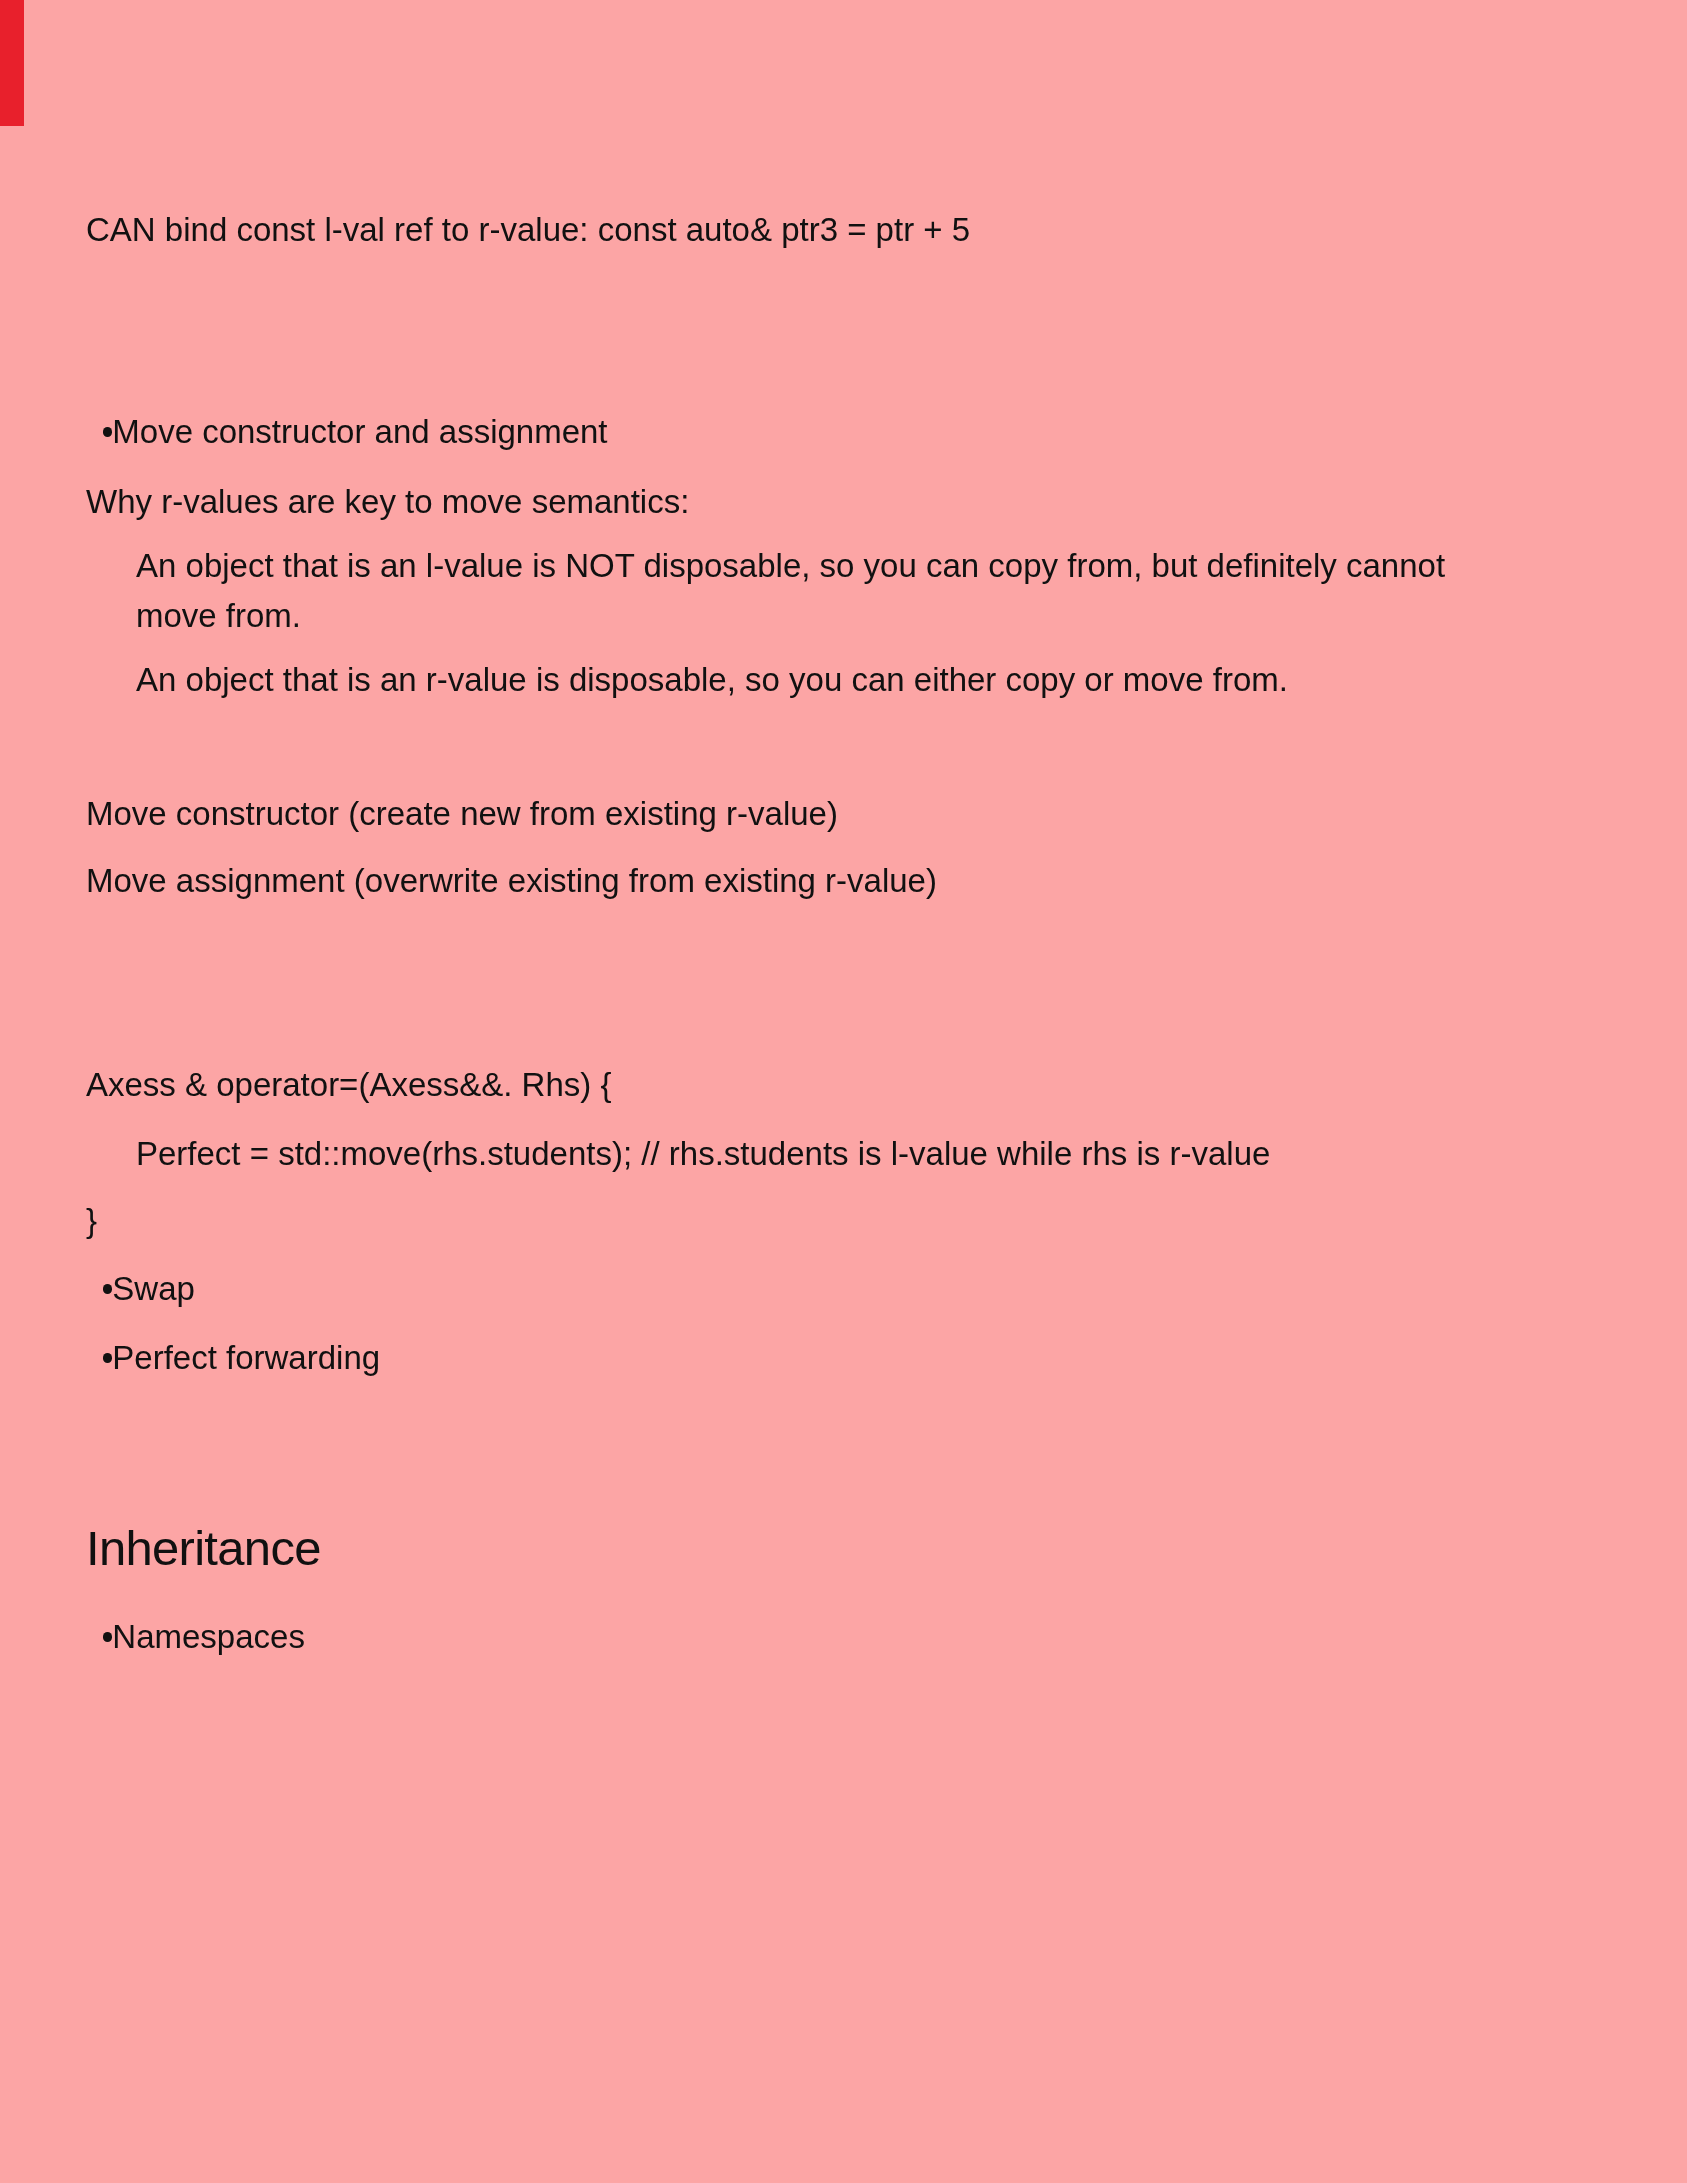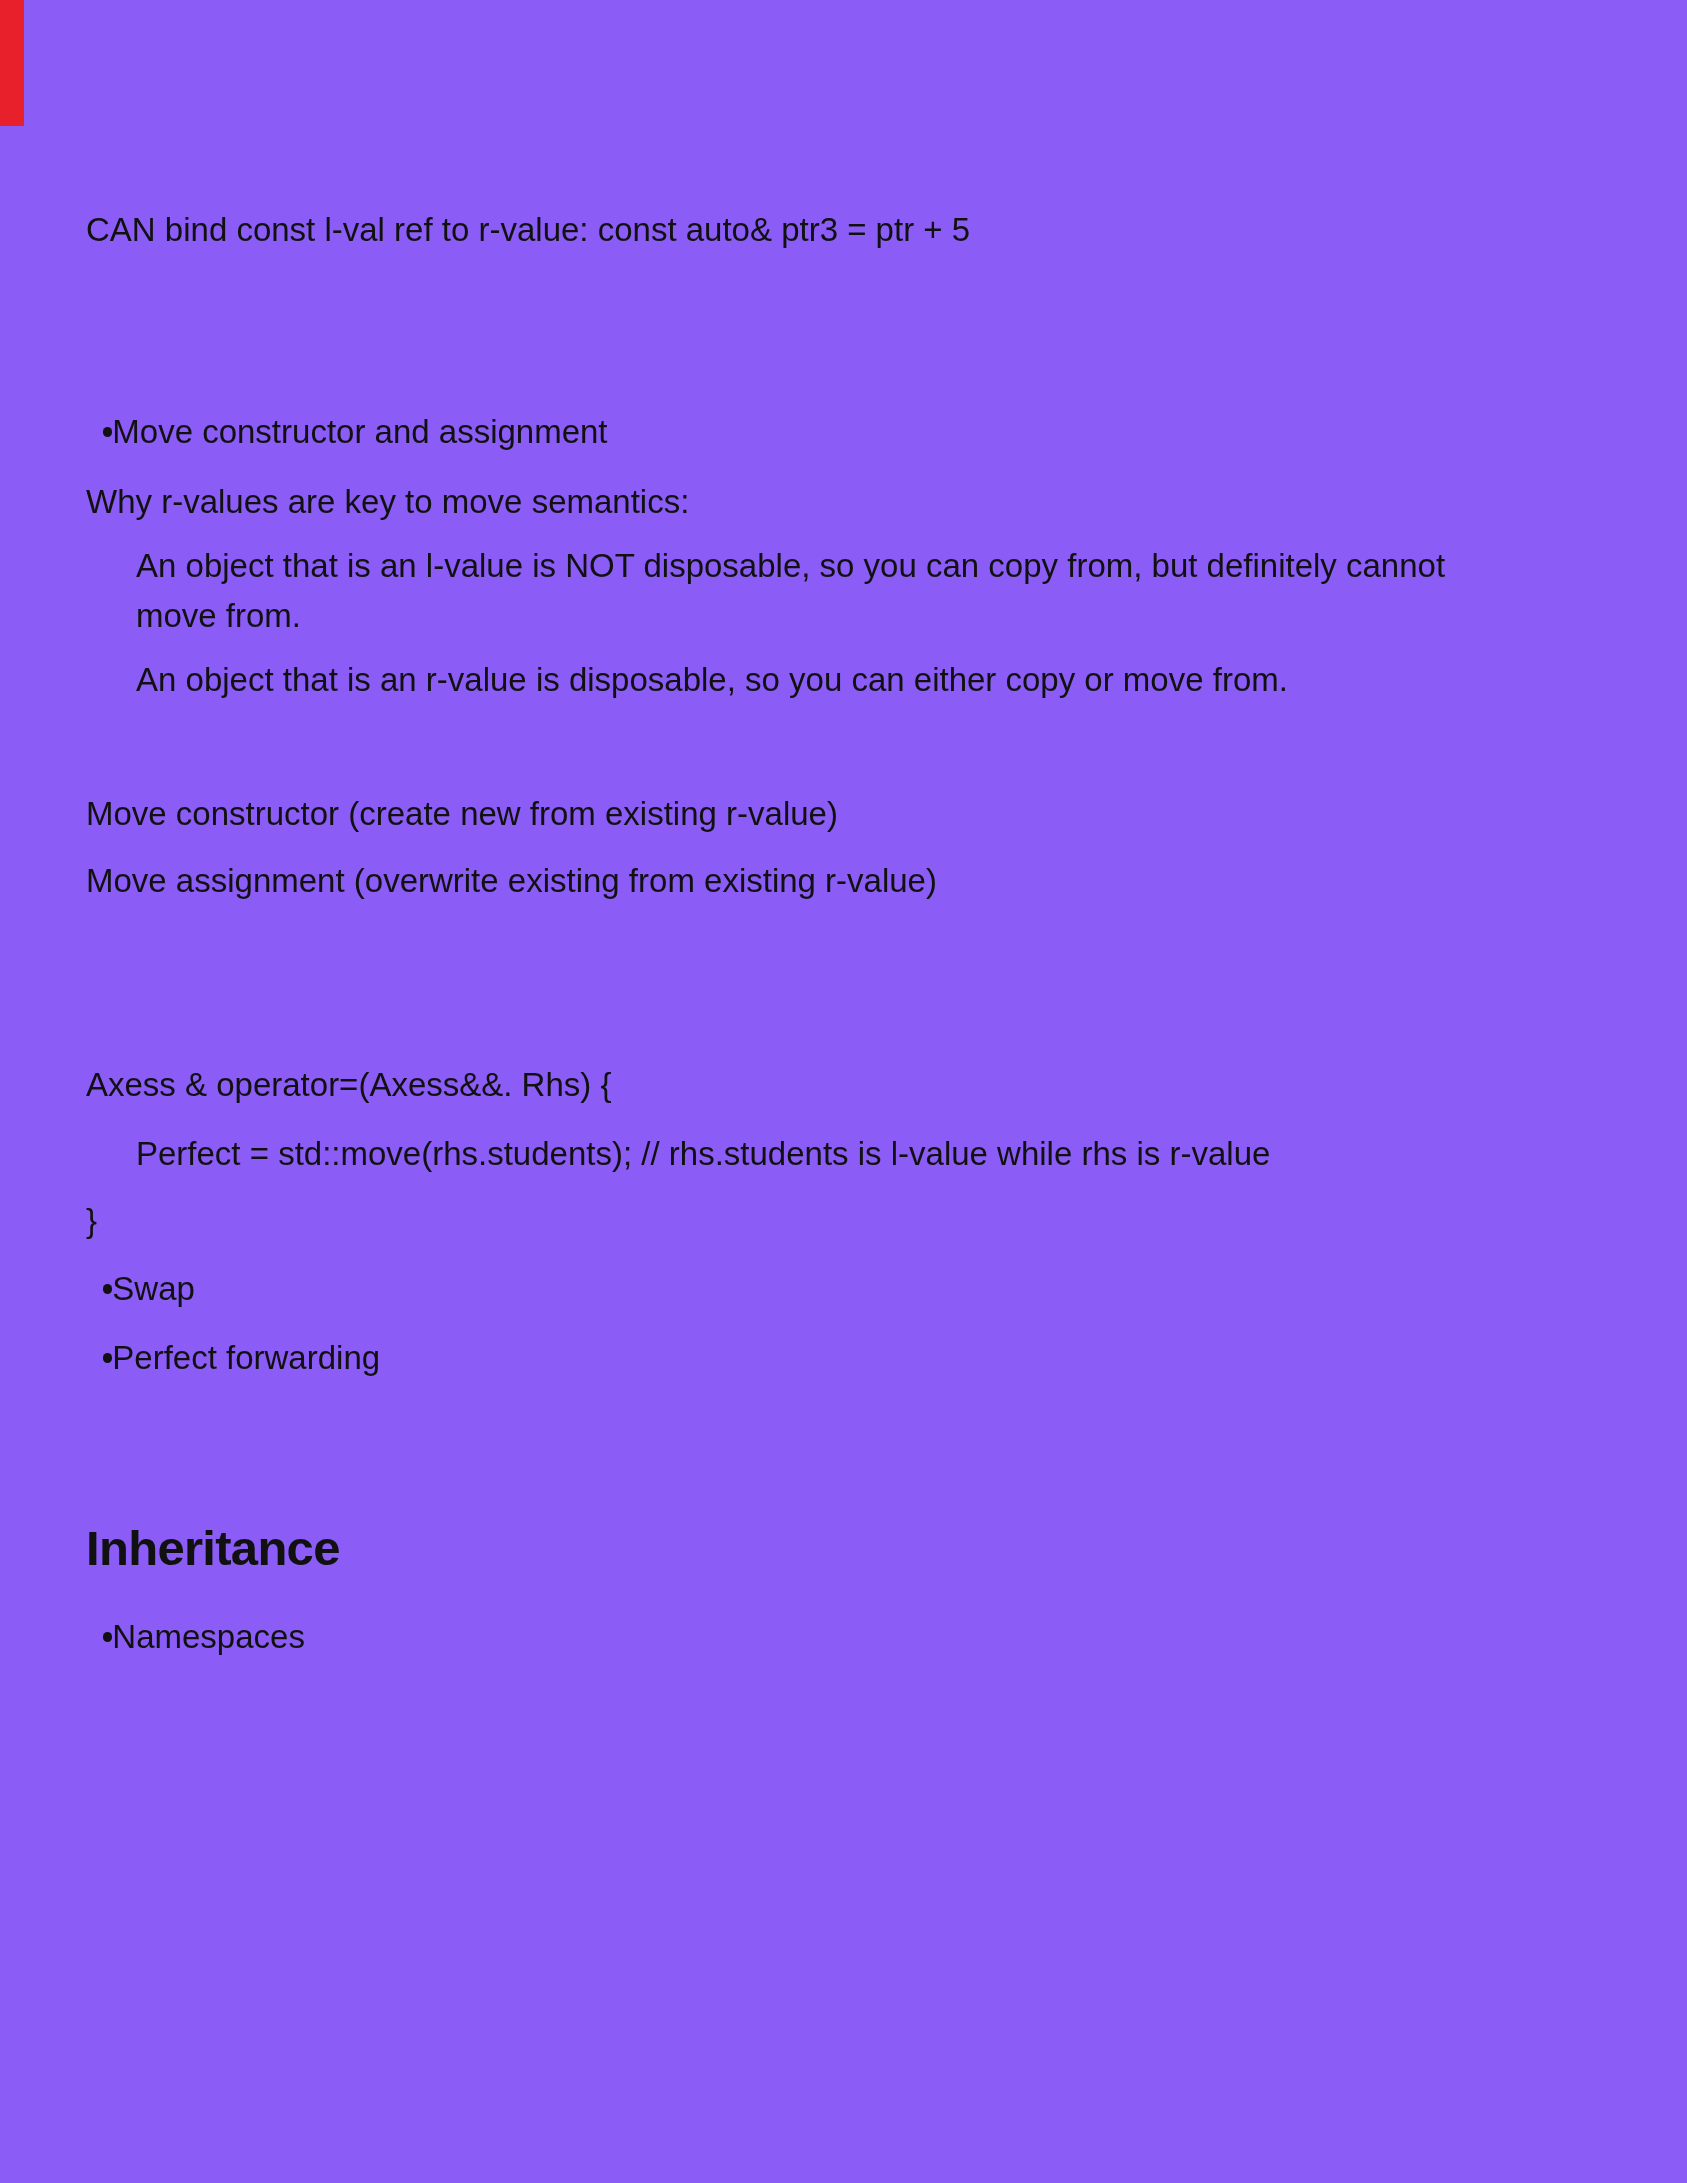--- a/index.html
+++ b/index.html
@@ -57,31 +57,31 @@
     font-size: 33px;
     line-height: 40px;
     white-space: nowrap;
     color: #111111;
   }
   .heading {
     position: absolute;
     left: 86px;
     margin: 0;
     font-size: 49px;
-    font-weight: 700;
+    font-weight: 400;
     line-height: 57px;
     letter-spacing: -0.7px;
     white-space: nowrap;
     color: #111111;
   }
 </style>
 </head>
 <body>
 
-<div class="page" style="background: #8b5cf6; color: rgb(17, 17, 17);">
+<div class="page" style="background: #fca5a5; color: rgb(17, 17, 17);">
 
   <div class="red-marker" style="background: rgb(232, 32, 44);"></div>
 
   <p class="line margin-left" style="top: 210px;">CAN bind const l-val ref to r-value: const auto&amp; ptr3 = ptr + 5</p>
 
   <div class="bullet-row" style="top: 412px;">
     <span class="bullet-dot"></span>
     <span class="bullet-label">Move constructor and assignment</span>
   </div>
 

